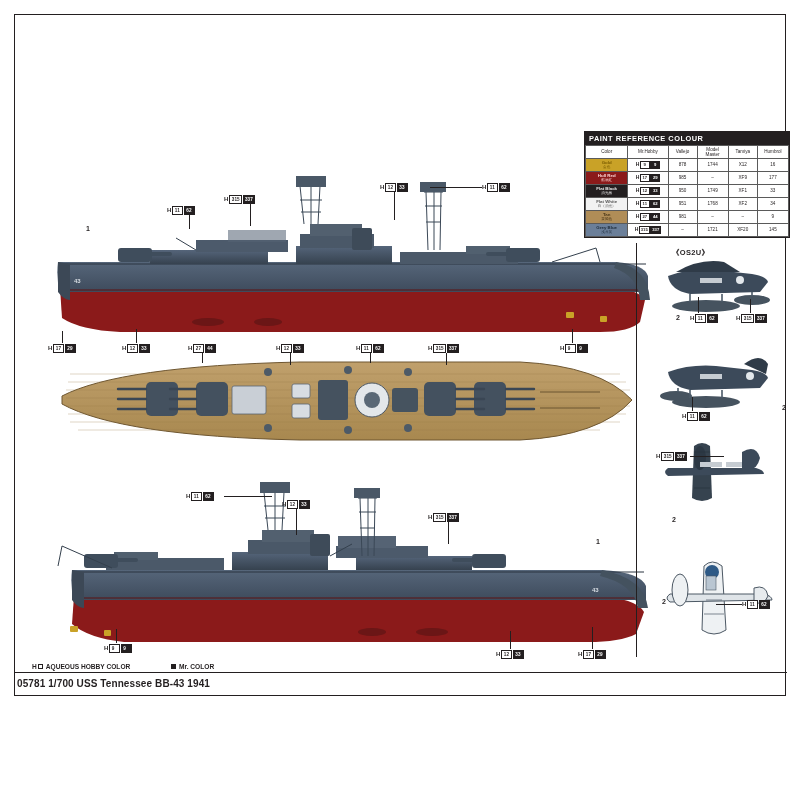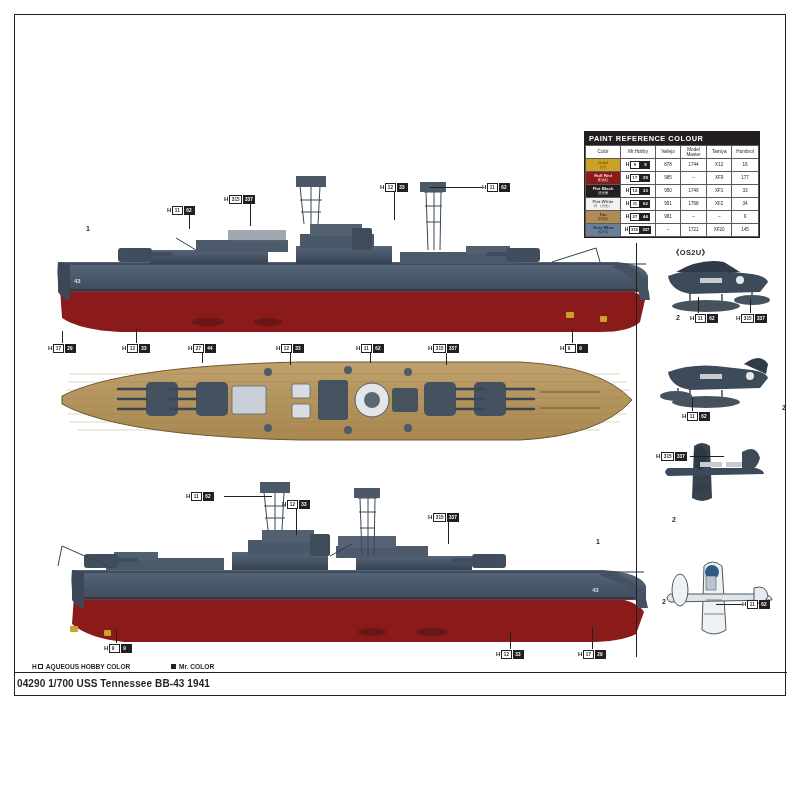--- a/index.html
+++ b/index.html
@@ -29,21 +29,21 @@
     font-size:15px; letter-spacing:2px; color:#231f20; line-height:18px;
     font-weight:700;
   }
   #title-en {
     font-size:15px; font-weight:700; color:#231f20;
     letter-spacing:0.4px; line-height:19px; margin-top:1px;
   }
 
   
   #paint-table {
-    position:absolute; left:584px; top:131px; width:176px;
+    position:absolute; left:584px; top:131px; width:206px;
     border:1px solid #231f20; background:#fff;
   }
   #paint-title {
     background:#231f20; color:#fff; font-size:7.4px; font-weight:700;
     letter-spacing:0.5px; padding:2px 0 2px 4px; line-height:9px;
   }
   table.pt { border-collapse:collapse; width:100%; }
   table.pt td, table.pt th {
     border:0.6px solid #5a5a5a; font-size:4.6px; color:#231f20;
     text-align:center; vertical-align:middle; padding:0; height:13px;
@@ -477,14 +477,14 @@
 
   <div id="legend">
     <span class="item" style="left:17px;">
       <span>H</span><span class="mini-sq"></span><span>AQUEOUS HOBBY COLOR</span>
     </span>
     <span class="item" style="left:155px;">
       <span class="mini-sq filled"></span><span>Mr. COLOR</span>
     </span>
   </div>
 
-  <div id="kitline">04290 1/700 USS Tennessee BB-43 1941</div>
+  <div id="kitline">05781 1/700 USS Tennessee BB-43 1941</div>
 </div>
 
 </body></html>

